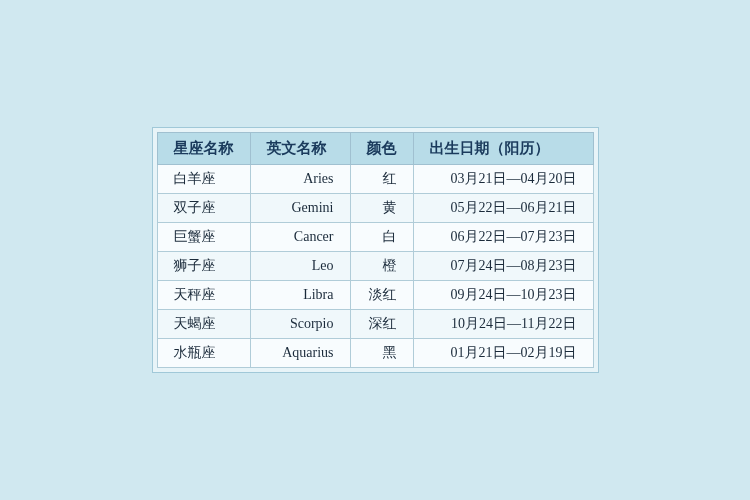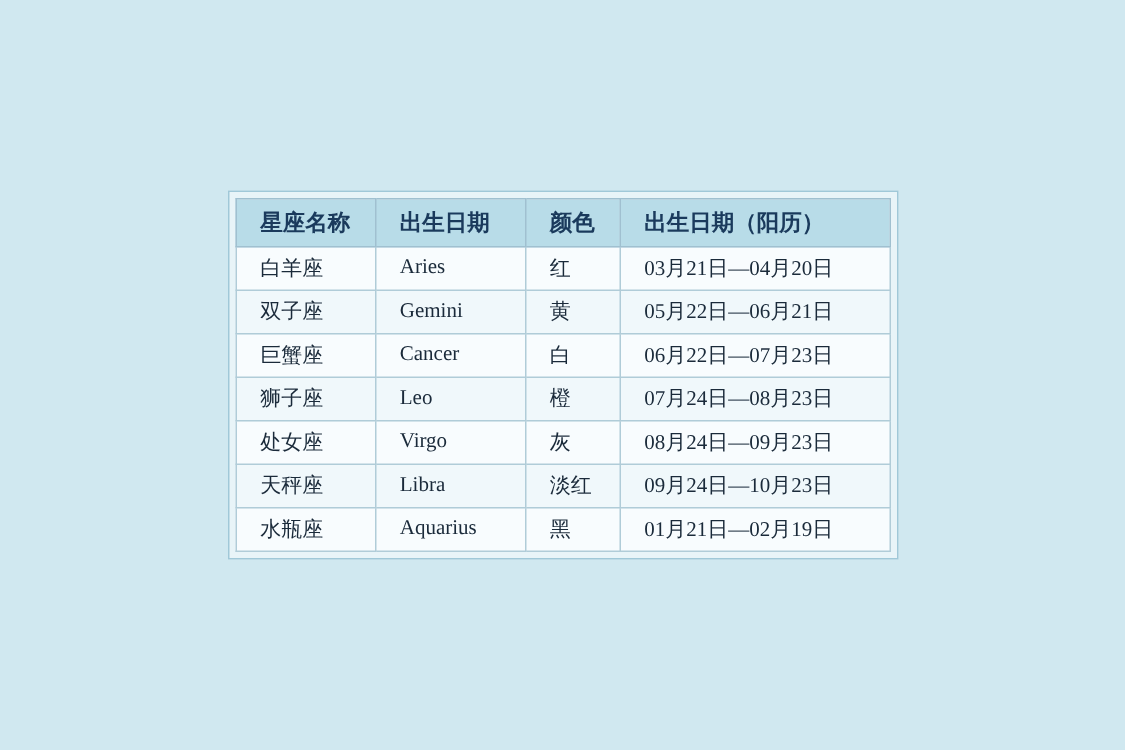--- a/index.html
+++ b/index.html
@@ -35,21 +35,21 @@
       padding: 6px 16px;
       text-align: left;
       font-size: 15px;
       font-weight: bold;
       color: #1a3a5c;
     }
 
     td {
       border: 1px solid #b0ccd8;
       padding: 5px 16px;
-      text-align: left;
+      text-align: right;
       font-size: 14px;
       color: #1a2a3a;
       background-color: #f8fcfe;
     }
 
     tr:nth-child(even) td {
       background-color: #f0f8fb;
     }
 
     td:first-child {
@@ -70,21 +70,21 @@
     }
   </style>
 </head>
 <body>
 
 <div class="table-container">
   <table>
     <thead>
       <tr>
         <th>星座名称</th>
-        <th>出生日期</th>
+        <th>英文名称</th>
         <th>颜色</th>
         <th>出生日期（阳历）</th>
       </tr>
     </thead>
     <tbody id="table-body">
     <tr>
           <td>白羊座</td>
           <td>Aries</td>
           <td>红</td>
           <td>03月21日—04月20日</td>
@@ -101,30 +101,30 @@
           <td>白</td>
           <td>06月22日—07月23日</td>
         </tr>
         <tr>
           <td>狮子座</td>
           <td>Leo</td>
           <td>橙</td>
           <td>07月24日—08月23日</td>
         </tr>
         <tr>
-          <td>处女座</td>
-          <td>Virgo</td>
-          <td>灰</td>
-          <td>08月24日—09月23日</td>
-        </tr>
-        <tr>
           <td>天秤座</td>
           <td>Libra</td>
           <td>淡红</td>
           <td>09月24日—10月23日</td>
+        </tr>
+        <tr>
+          <td>天蝎座</td>
+          <td>Scorpio</td>
+          <td>深红</td>
+          <td>10月24日—11月22日</td>
         </tr>
         <tr>
           <td>水瓶座</td>
           <td>Aquarius</td>
           <td>黑</td>
           <td>01月21日—02月19日</td>
         </tr>
       </tbody>
   </table>
 </div>

